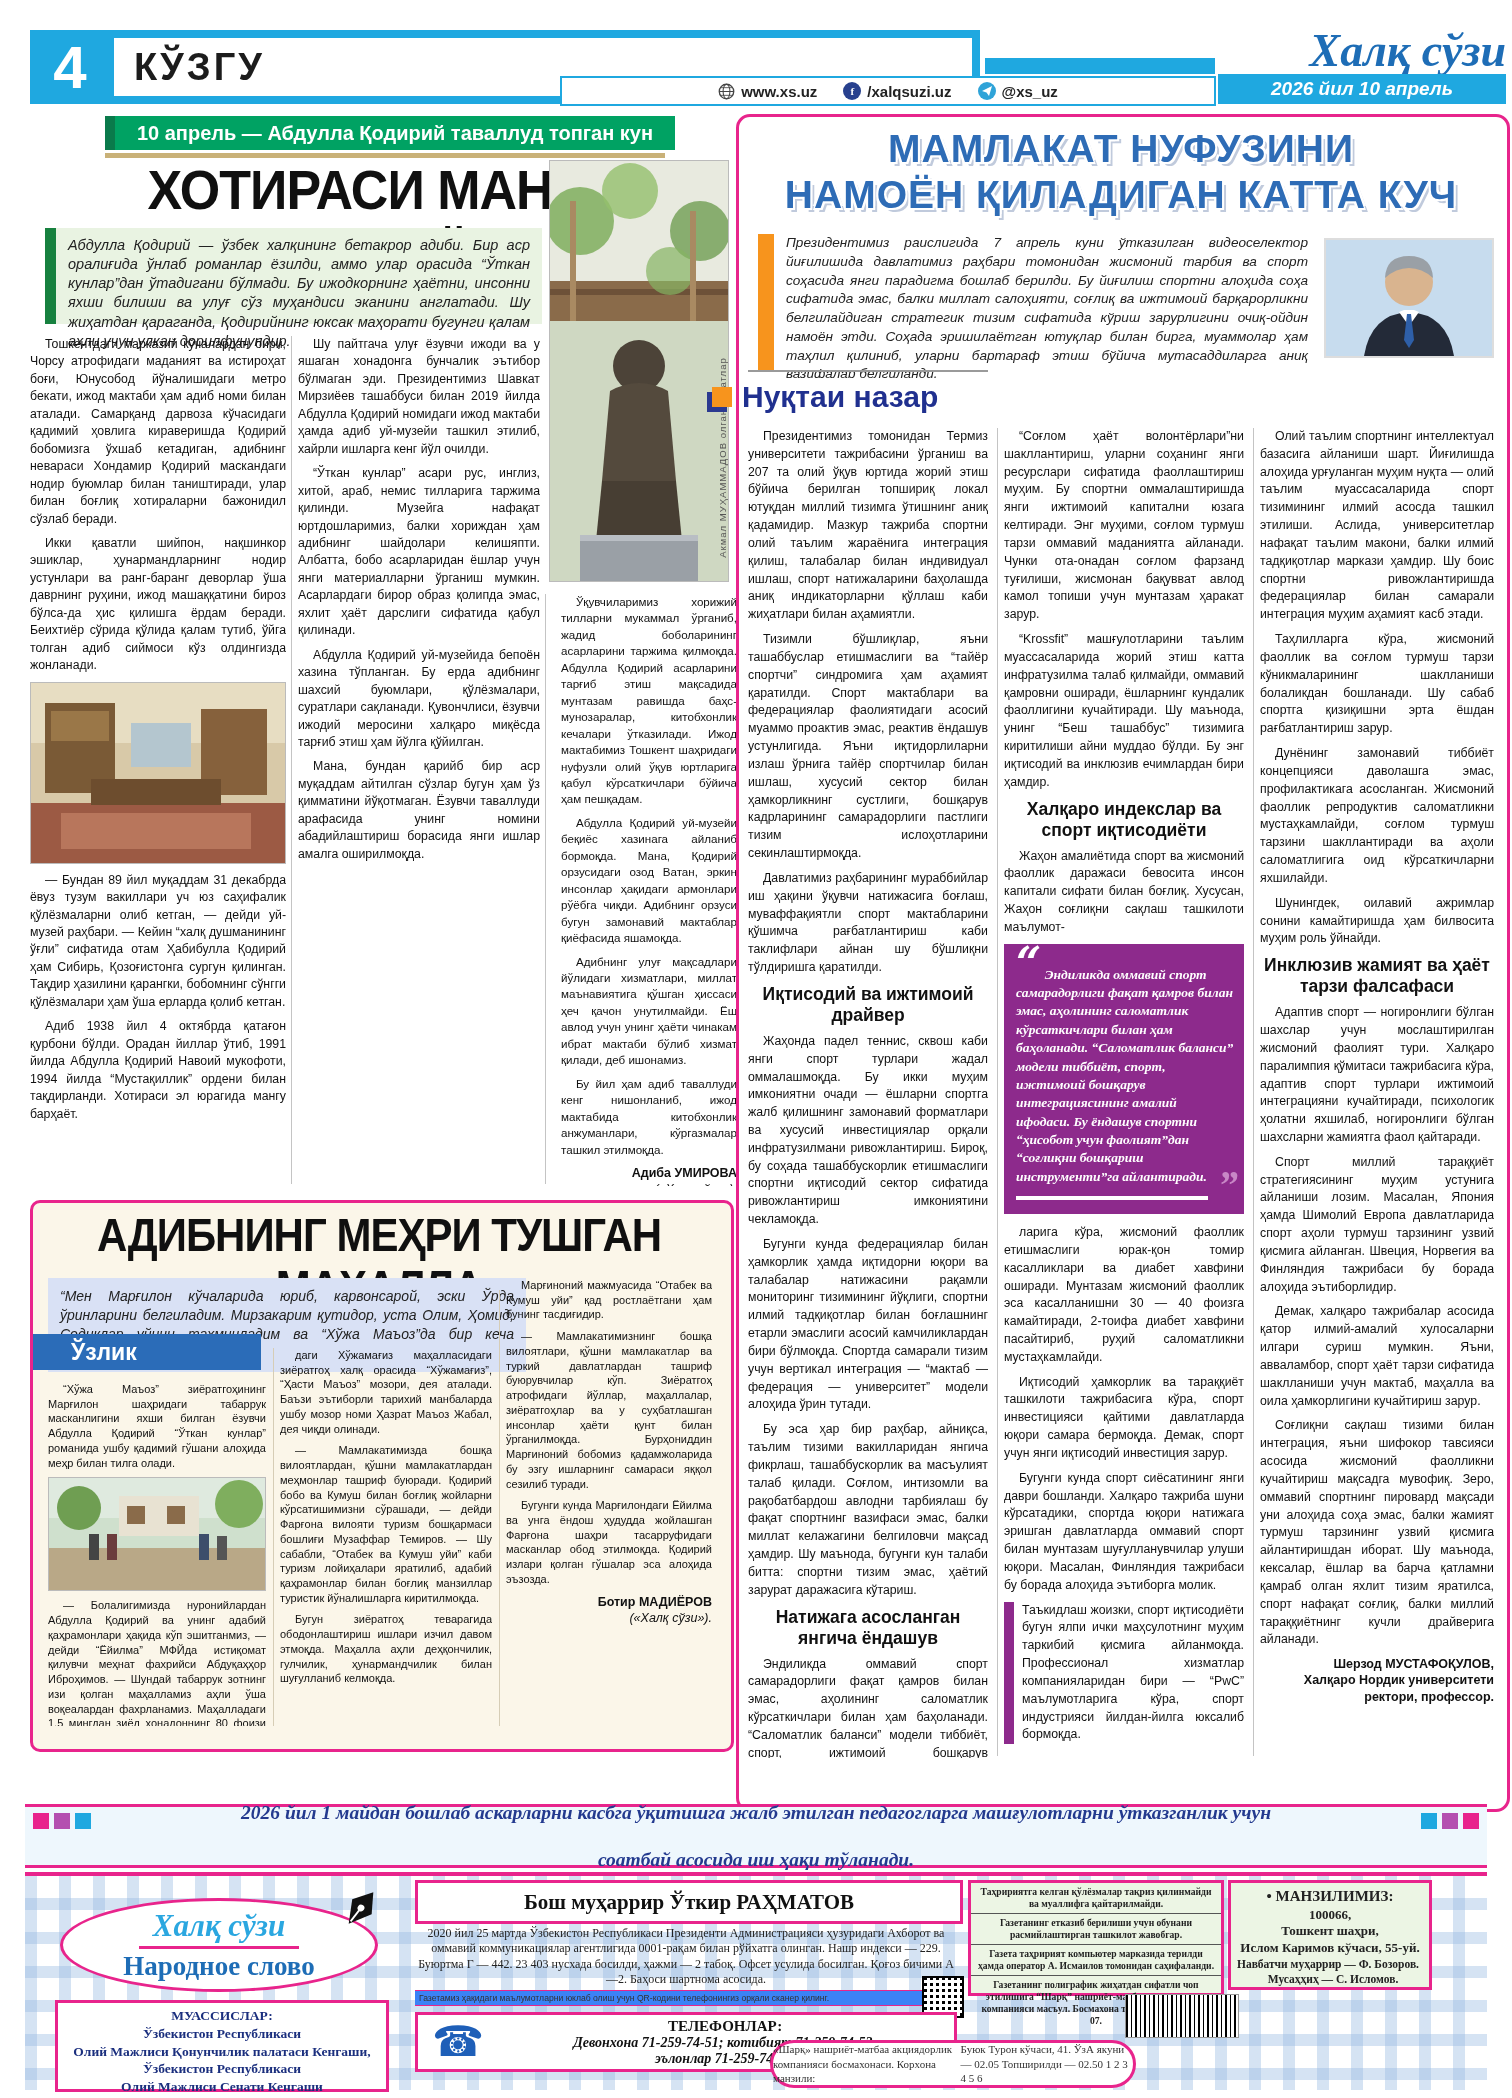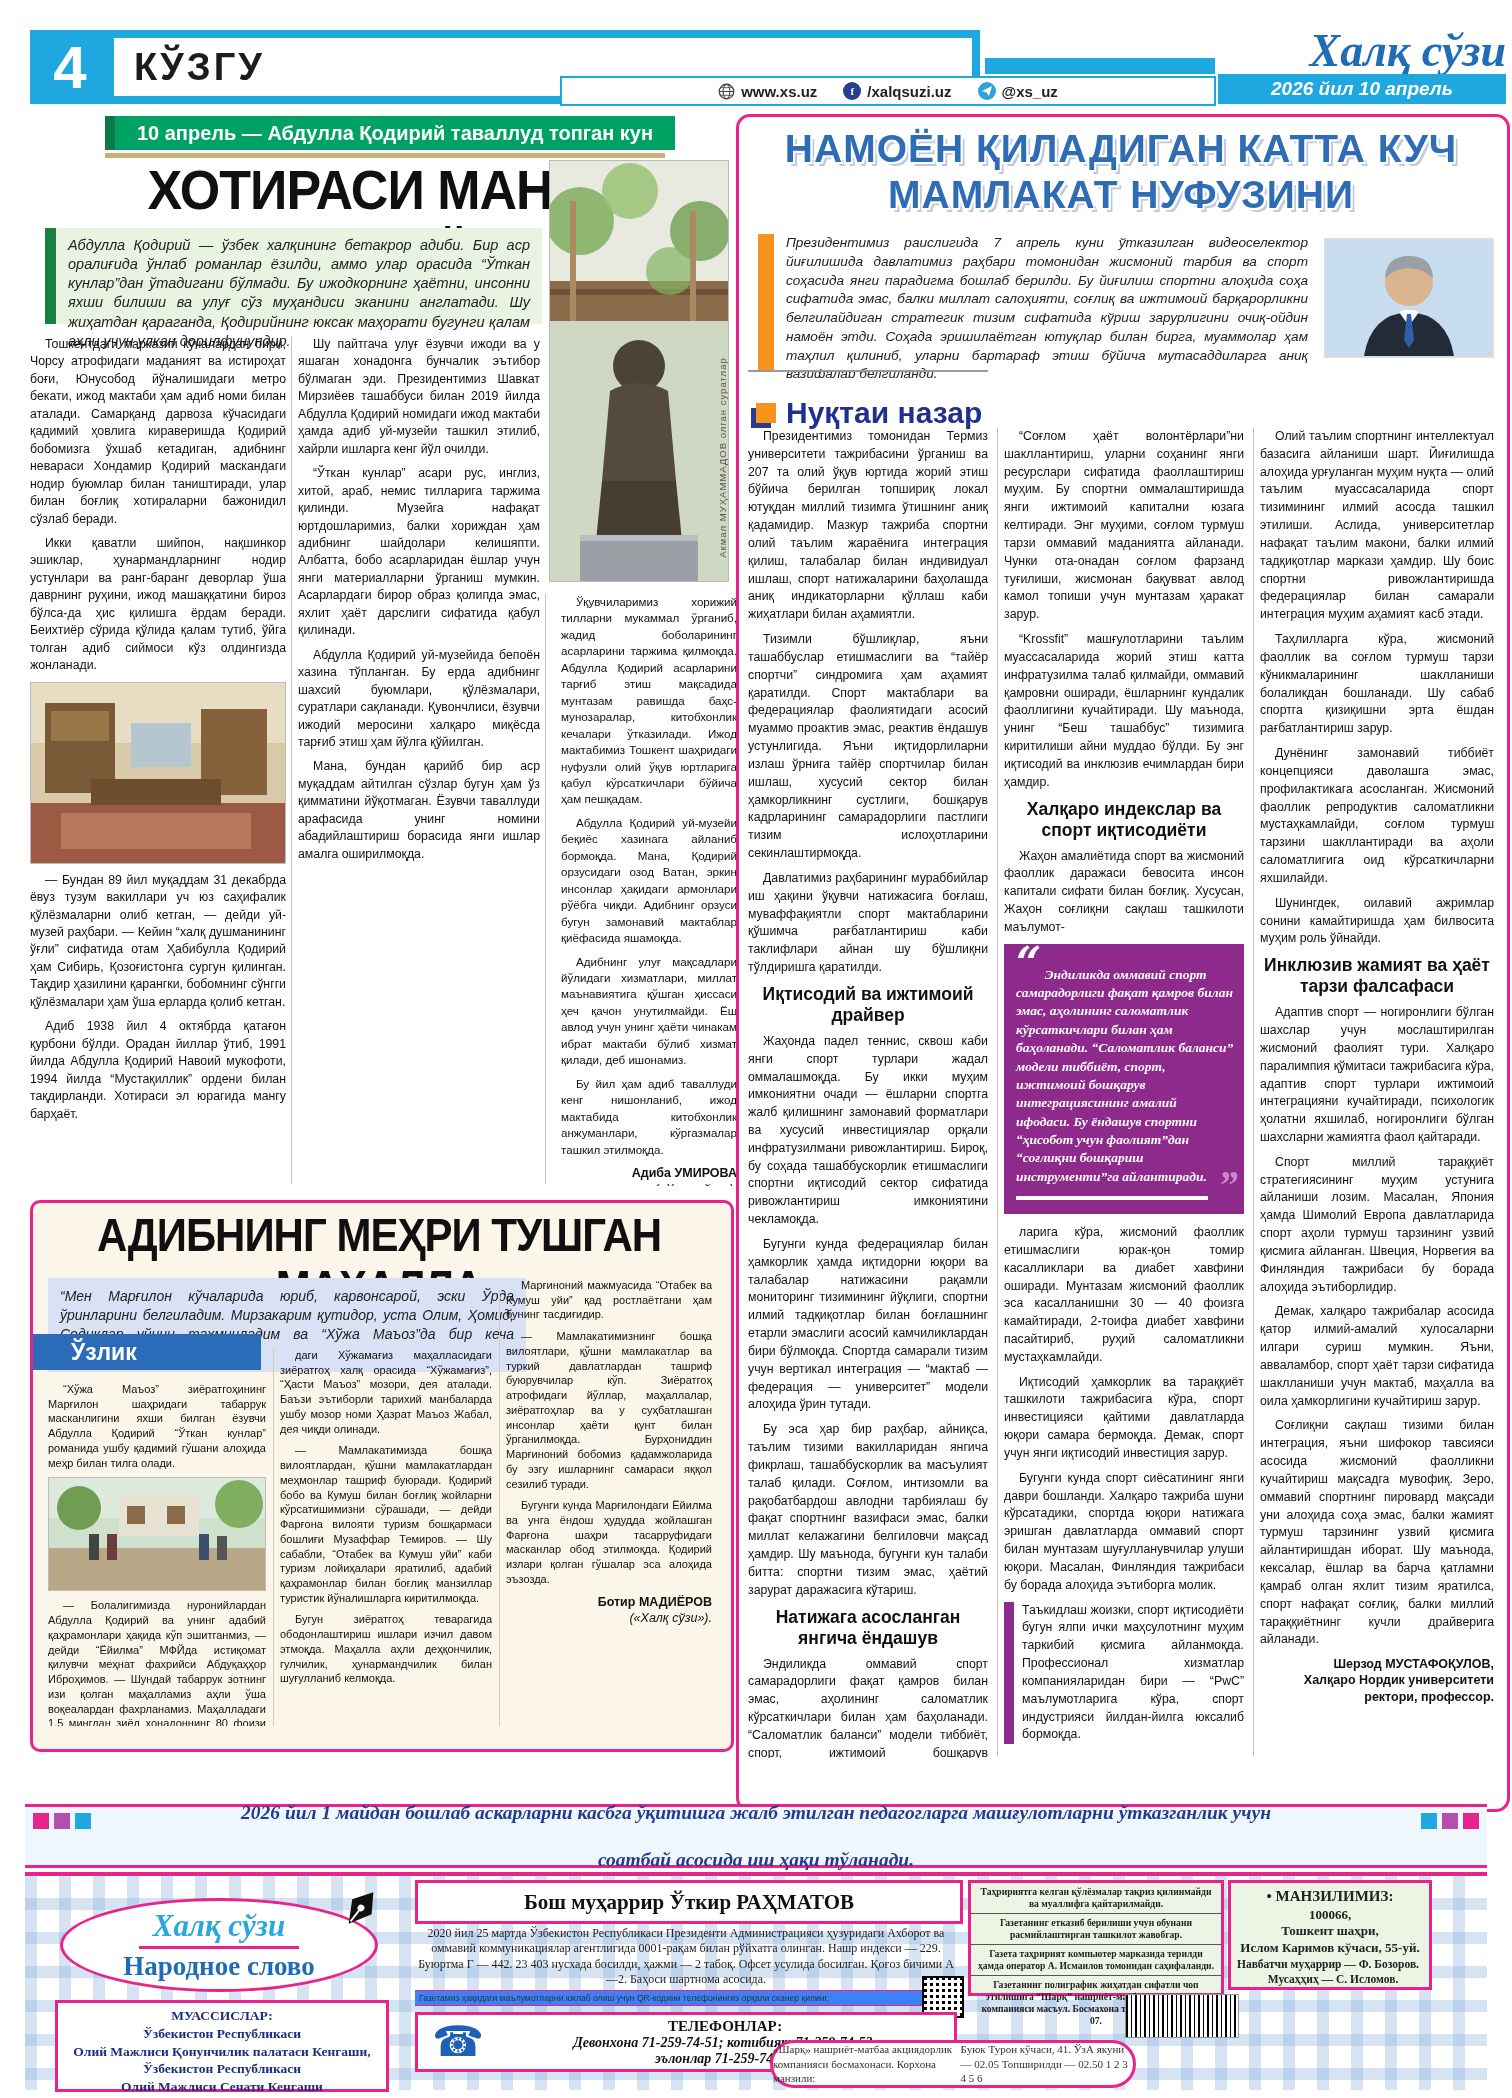--- a/index.html
+++ b/index.html
@@ -197,22 +197,22 @@
       <div>Адиба УМИРОВА</div>
       <div style="font-weight:normal;font-style:italic;">(«Халқ сўзи»).</div>
     </div>
   </div>
 
   <div class="vline" style="left:291px;top:336px;height:848px;"></div>
   <div class="vline" style="left:545px;top:594px;height:590px;"></div>
 
   <div class="abs sportbox" style="left:736px;top:114px;width:768px;height:1692px;"></div>
   <div class="abs sporthead" style="left:748px;top:126px;width:746px;">
+    <div>МАМЛАКАТ НУФУЗИНИ</div>
     <div>НАМОЁН ҚИЛАДИГАН КАТТА КУЧ</div>
-    <div>МАМЛАКАТ НУФУЗИНИ</div>
   </div>
 
   <div class="abs oranbar" style="left:758px;top:234px;width:16px;height:138px;"></div>
   <div class="abs sportlede" style="left:786px;top:234px;width:704px;height:144px;overflow:hidden;">
     <div style="float:right;width:172px;height:118px;margin:0 0 4px 10px;"></div>
     <span>Президентимиз раислигида 7 апрель куни ўтказилган видеоселектор йиғилишида давлатимиз раҳбари томонидан жисмоний тарбия ва спорт соҳасида янги парадигма бошлаб берилди. Бу йиғилиш спортни алоҳида соҳа сифатида эмас, балки миллат салоҳияти, соғлиқ ва ижтимоий барқарорликни белгилайдиган стратегик тизим сифатида кўриш зарурлигини очиқ-ойдин намоён этди. Соҳада эришилаётган ютуқлар билан бирга, муаммолар ҳам таҳлил қилиниб, уларни бартараф этиш бўйича мутасаддиларга аниқ вазифалар белгиланди.</span>
   </div>
 
   <div class="photo" style="left:1324px;top:238px;width:166px;height:116px;border:2px solid #ddd;">
     <svg width="166" height="116" viewBox="0 0 166 116">
@@ -220,21 +220,21 @@
       <rect x="0" y="0" width="166" height="116" fill="#c7dcee"></rect>
       <circle cx="83" cy="42" r="24" fill="#d9b48f"></circle>
       <path d="M59 38 Q60 16 83 16 Q106 16 107 38 Q96 28 83 28 Q70 28 59 38Z" fill="#9aa0a6"></path>
       <path d="M38 116 Q45 74 83 72 Q121 74 128 116 Z" fill="#232a38"></path>
       <path d="M73 72 L83 86 L93 72 L88 70 L78 70 Z" fill="#fff"></path>
       <path d="M81 74 L85 74 L88 100 L83 108 L78 100 Z" fill="#2e5fa8"></path>
     </svg>
   </div>
 
   <div class="abs" style="left:748px;top:370px;width:240px;height:2px;background:#9a9a9a;"></div>
-  <div class="abs secthead" style="left:756px;top:380px;margin-top:16px;">
+  <div class="abs secthead" style="left:712px;top:380px;">
     <span class="sq"></span>
     <span>Нуқтаи назар</span>
   </div>
 
   <div class="col" style="left:748px;top:428px;width:240px;height:1330px;line-height:1.45;">
     <p>Президентимиз томонидан Термиз университети тажрибасини ўрганиш ва 207 та олий ўқув юртида жорий этиш бўйича берилган топшириқ локал ютуқдан миллий тизимга ўтишнинг аниқ қадамидир. Мазкур тажриба спортни олий таълим жараёнига интеграция қилиш, талабалар билан индивидуал ишлаш, спорт натижаларини баҳолашда аниқ индикаторларни қўллаш каби жиҳатлари билан аҳамиятли.</p>
     <p>Тизимли бўшлиқлар, яъни ташаббуслар етишмаслиги ва “тайёр спортчи” синдромига ҳам аҳамият қаратилди. Спорт мактаблари ва федерациялар фаолиятидаги асосий муаммо проактив эмас, реактив ёндашув устунлигида. Яъни иқтидорлиларни излаш ўрнига тайёр спортчилар билан ишлаш, хусусий сектор билан ҳамкорликнинг сустлиги, бошқарув кадрларининг самарадорлиги пастлиги тизим ислоҳотларини секинлаштирмоқда.</p>
     <p>Давлатимиз раҳбарининг мураббийлар иш ҳақини ўқувчи натижасига боғлаш, муваффақиятли спорт мактабларини қўшимча рағбатлантириш каби таклифлари айнан шу бўшлиқни тўлдиришга қаратилди.</p>
     <p class="sub">Иқтисодий ва ижтимоий драйвер</p>
     <p>Жаҳонда падел теннис, сквош каби янги спорт турлари жадал оммалашмоқда. Бу икки муҳим имкониятни очади — ёшларни спортга жалб қилишнинг замонавий форматлари ва хусусий инвестициялар орқали инфратузилмани ривожлантириш. Бироқ, бу соҳада ташаббускорлик етишмаслиги спортни иқтисодий сектор сифатида ривожлантириш имкониятини чекламоқда.</p>

